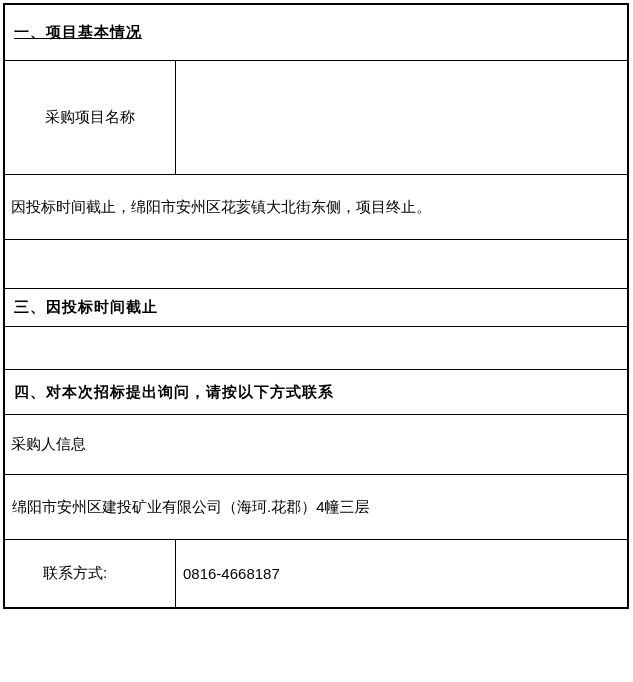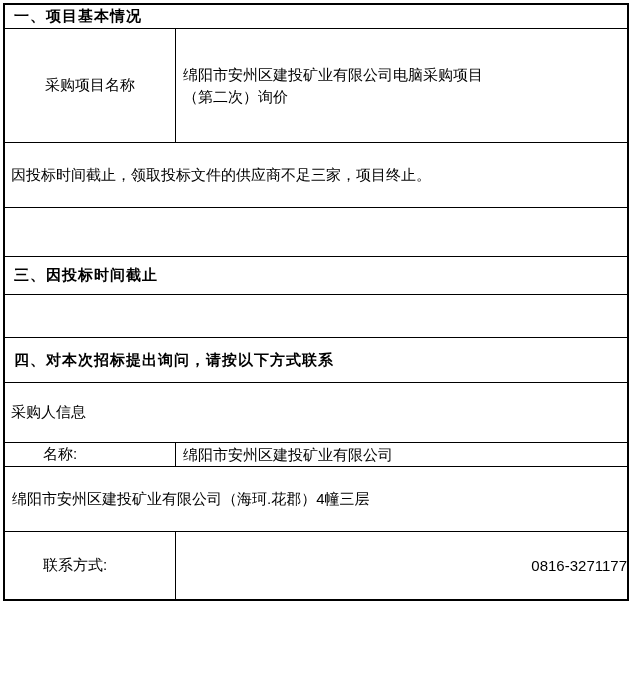--- a/index.html
+++ b/index.html
@@ -22,29 +22,29 @@
   .row {
     box-sizing: border-box;
     border-bottom: 1px solid #000000;
     display: flex;
     align-items: stretch;
     overflow: hidden;
   }
   .row.last { border-bottom: none; }
 
   
-  .rh-40  { height: 24px; }
+  .rh-40  { height: 56px; text-decoration: underline; }
   .rh-114 { height: 114px; }
   .rh-49  { height: 49px; }
   .rh-65  { height: 65px; }
   .rh-38  { height: 38px; }
   .rh-43  { height: 43px; }
   .rh-45  { height: 45px; }
   .rh-60  { height: 60px; }
-  .rh-67  { height: 67px; text-align: right; }
+  .rh-67  { height: 67px; }
 
   .section-header {
     display: flex;
     align-items: center;
     padding-left: 9px;
     font-size: 15px;
     font-weight: bold;
     letter-spacing: 1px;
   }
   .plain-text-row {
@@ -83,64 +83,52 @@
 <div class="doc-table">
 
   <div class="row rh-40 section-header">
     <span>一、项目基本情况</span>
   </div>
 
   <div class="row rh-114">
     <div class="cell-left centered">
       <span>采购项目名称</span>
     </div>
-    <div class="cell-value">
-      <span>绵阳市安州区建投矿业有限公司电脑采购项目</span>
-      <span>（第二次）询价</span>
-    </div>
   </div>
 
 
   <div class="row rh-65 plain-text-row">
-    <span>因投标时间截止，领取投标文件的供应商不足三家，项目终止。</span>
+    <span>因投标时间截止，绵阳市安州区花荄镇大北街东侧，项目终止。</span>
   </div>
 
   <div class="row rh-49 empty-row"></div>
 
   <div class="row rh-38 section-header">
     <span>三、因投标时间截止</span>
   </div>
 
   <div class="row rh-43 empty-row"></div>
 
   <div class="row rh-45 section-header">
     <span>四、对本次招标提出询问，请按以下方式联系</span>
   </div>
 
   <div class="row rh-60 plain-text-row indented">
     <span>采购人信息</span>
   </div>
 
-  <div class="row rh-40">
-    <div class="cell-left label-indent">
-      <span>名称:</span>
-    </div>
-    <div class="cell-value">
-      <span>绵阳市安州区建投矿业有限公司</span>
-    </div>
-  </div>
 
   <div class="row rh-65">
     <div class="cell-value">
       <span>绵阳市安州区建投矿业有限公司（海珂.花郡）4幢三层</span>
     </div>
   </div>
 
   <div class="row rh-67 last">
     <div class="cell-left label-indent">
       <span>联系方式:</span>
     </div>
     <div class="cell-value">
-      <span>0816-3271177</span>
+      <span>0816-4668187</span>
     </div>
   </div>
 
 </div>
 
 </body></html>

